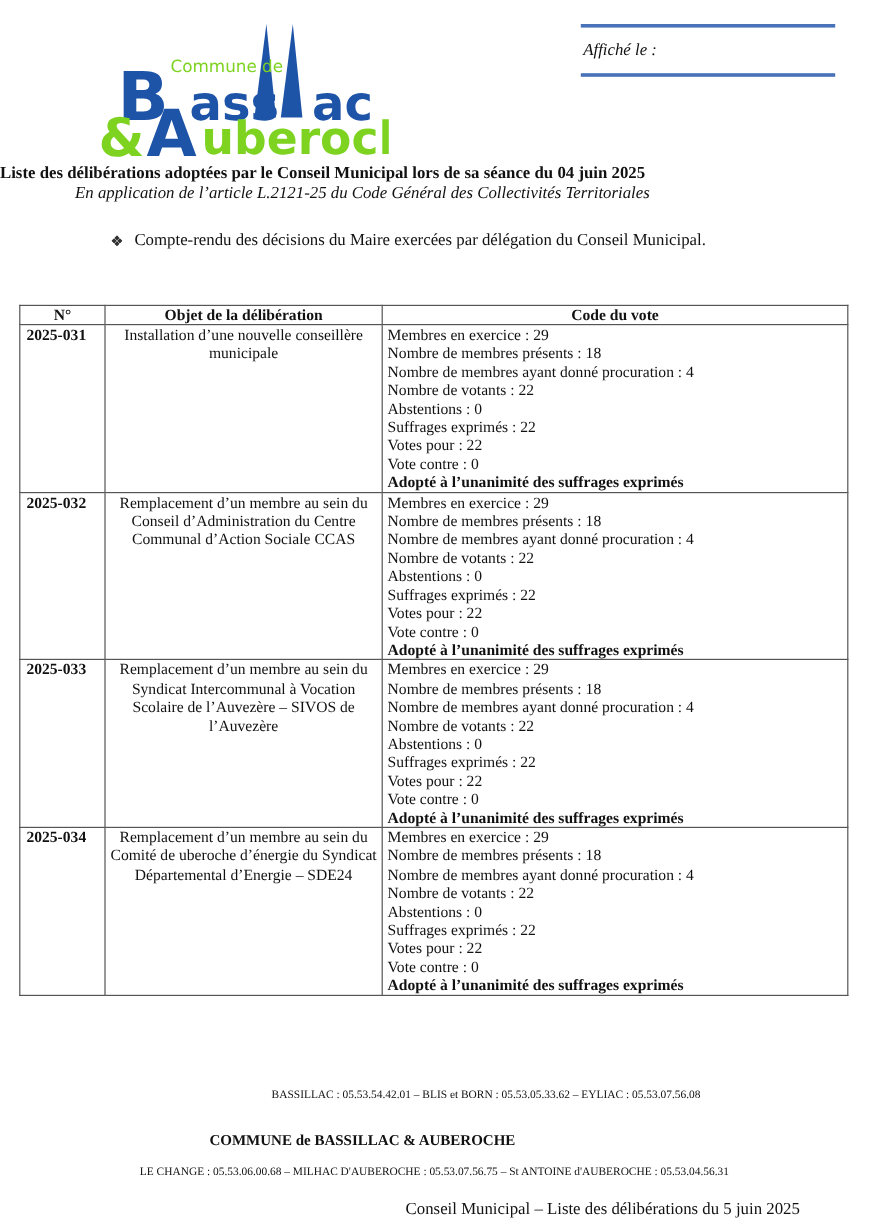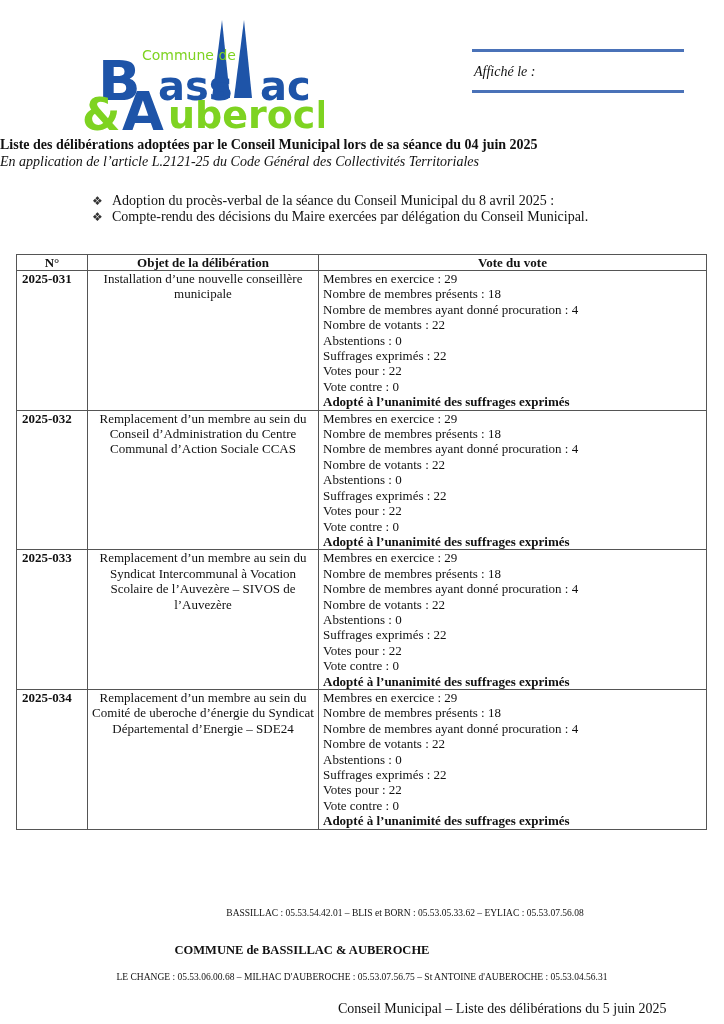--- a/index.html
+++ b/index.html
@@ -5,30 +5,30 @@
     html, body { margin: 0; padding: 0; background: #ffffff; }
     body {
       width: 724px; height: 1024px; position: relative; overflow: hidden;
       font-family: "Liberation Serif", "DejaVu Serif", serif; color: #111;
     }
     
     .logo { position: absolute; left: 84px; top: 20px; width: 240px; height: 112px; }
     .logo svg { width: 100%; height: 100%; }
 
     
-    .affiche { position: absolute; left: 472px; top: 20px; width: 212px; height: 28px; margin-top: 29px; }
+    .affiche { position: absolute; left: 484px; top: 20px; width: 212px; height: 28px; }
     .affiche .line { position: absolute; left: 0; width: 212px; height: 3px; background: #4a72b8; }
     .affiche .line.top { top: 0; }
     .affiche .line.bot { top: 41px; }
     .affiche .label { position: absolute; left: 2px; top: 15px; font-style: italic; font-size: 14px; }
 
     
     .title { position: absolute; left: 0; width: 724px; text-align: left; top: 137px;
       font-weight: bold; font-size: 14px; }
-    .subtitle { position: absolute; left: 0; width: 604px; top: 154px;
+    .subtitle { position: absolute; left: 0; width: 604px; text-align: center; top: 154px;
       font-style: italic; font-size: 14px; }
 
     
     .bullets { position: absolute; left: 92px; top: 193px; width: 600px; font-size: 14px; line-height: 16px; }
     .bullet { position: relative; padding-left: 20px; }
     .bullet .mark { position: absolute; left: 0; top: 0; color: #333; font-size: 12px; }
     .bullet .strong { font-weight: bold; display: block; }
 
     
     table.delib { position: absolute; left: 16px; top: 254px; width: 691px; border-collapse: collapse; font-size: 13px; }
@@ -70,34 +70,33 @@
   <div class="label">Affiché le :</div>
   <div class="line bot"></div>
 </div>
 
 <div class="title">Liste des délibérations adoptées par le Conseil Municipal lors de sa séance du 04 juin 2025</div>
 <div class="subtitle">En application de l’article L.2121-25 du Code Général des Collectivités Territoriales</div>
 
 <div class="bullets">
   <div class="bullet">
     <span class="mark">❖</span>
-    <span>Adoption du procès-verbal de la séance du Conseil Municipal du 8 avril 2025 :</span>
   </div>
   <div class="bullet">
     <span class="mark">❖</span>
     <span>Compte-rendu des décisions du Maire exercées par délégation du Conseil Municipal.</span>
   </div>
 </div>
 
 <table class="delib">
   <thead>
     <tr>
       <th>N°</th>
       <th>Objet de la délibération</th>
-      <th>Vote du vote</th>
+      <th>Code du vote</th>
     </tr>
   </thead>
   <tbody>
     <tr>
       <td class="num">2025-031</td>
       <td class="obj">Installation d’une nouvelle conseillère municipale</td>
       <td class="vote">
         <div>Membres en exercice : 29</div>
         <div>Nombre de membres présents : 18</div>
         <div>Nombre de membres ayant donné procuration : 4</div>

